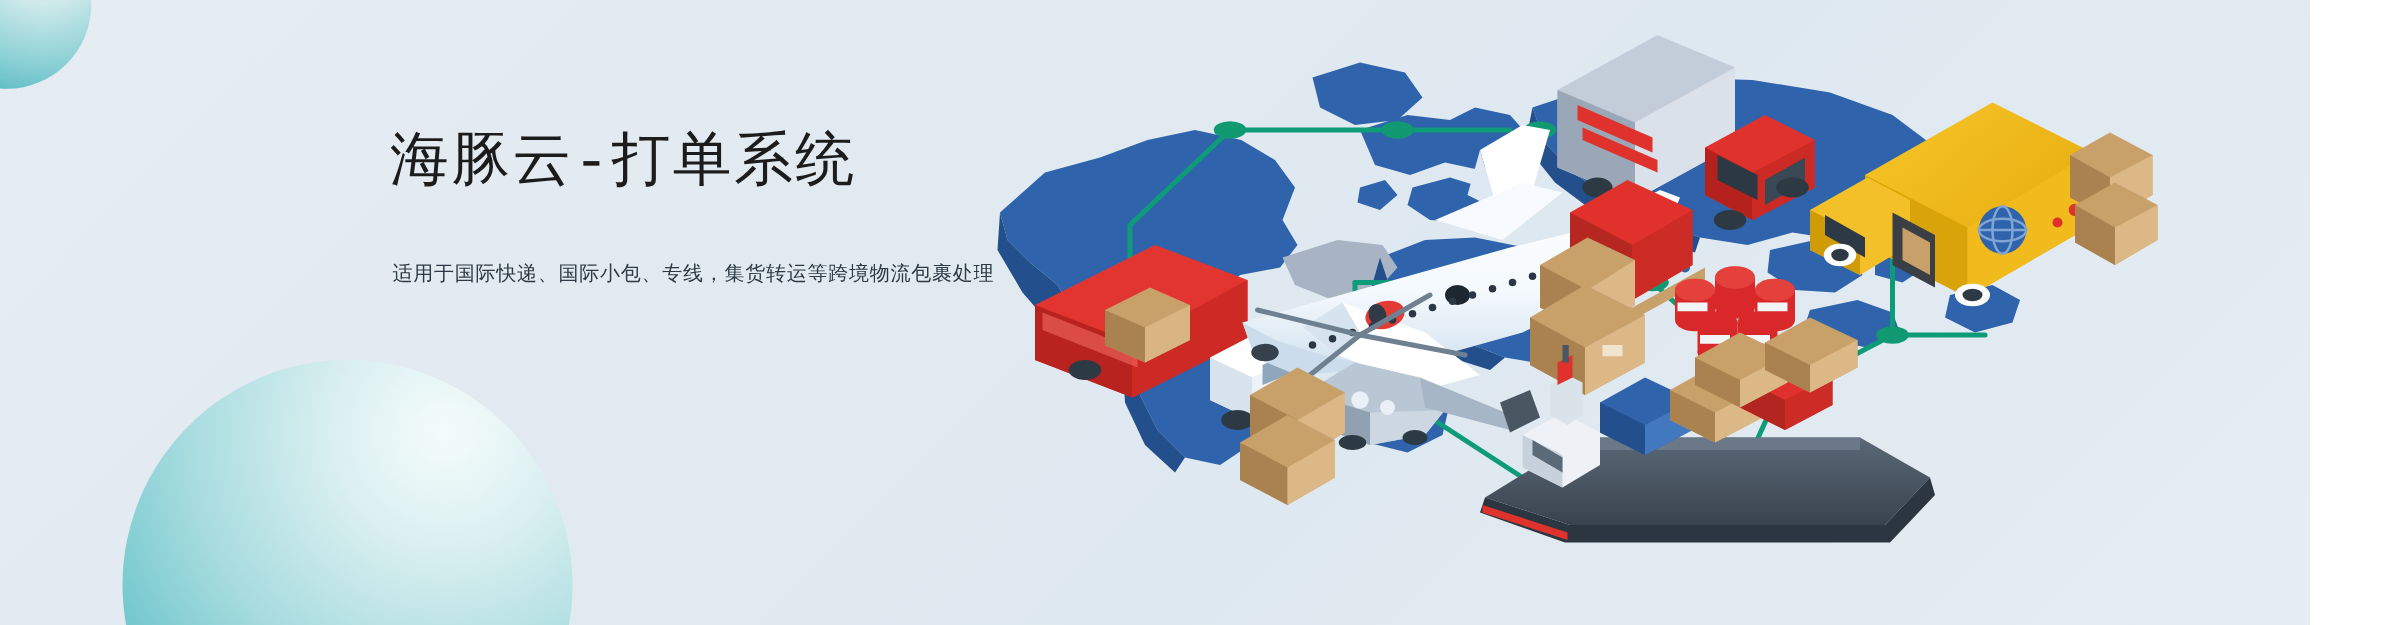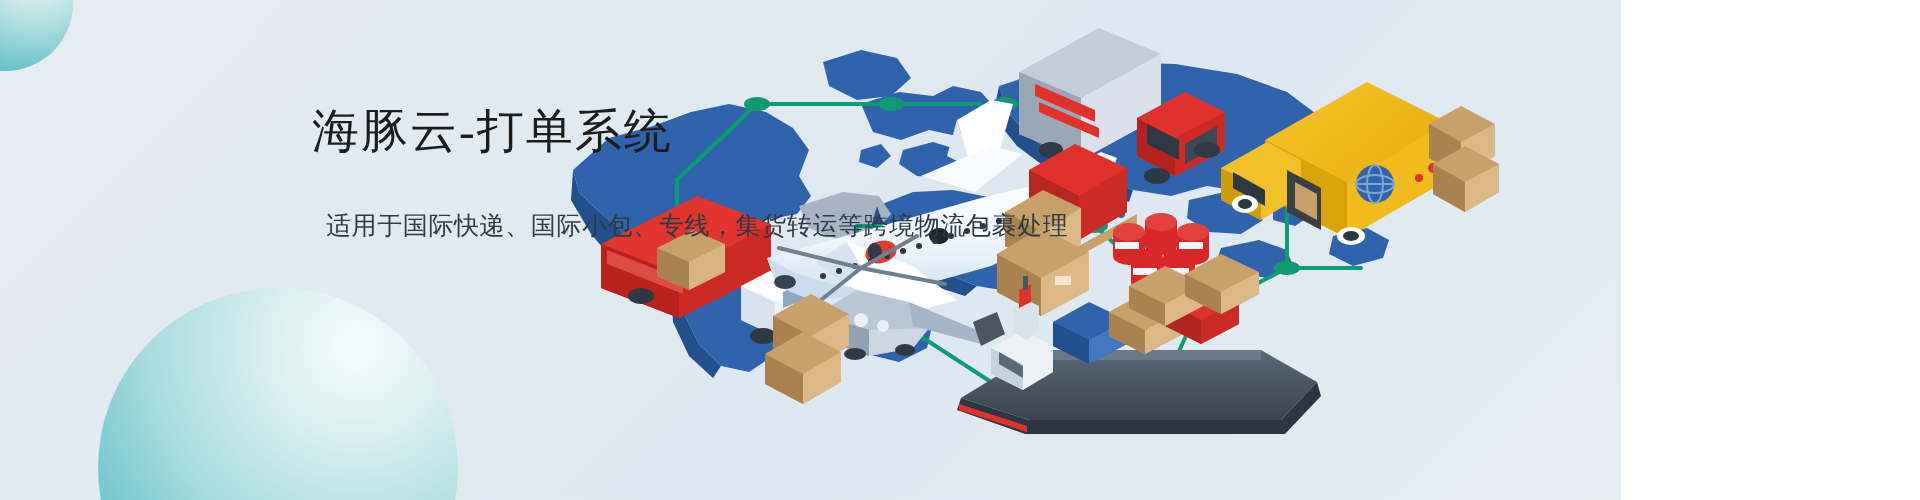--- a/index.html
+++ b/index.html
@@ -2,25 +2,25 @@
 <html><head>
 <meta charset="utf-8">
 <style>
   html, body {
     margin: 0;
     padding: 0;
     background: #fff;
   }
   #banner {
     position: relative;
-    width: 1621px;
+    width: 1848px;
     height: 500px;
     overflow: hidden;
     background: linear-gradient(135deg, #e5ecf2 0%, #e2eaf1 35%, #dee8f0 60%, #e6edf3 100%);
-    font-family: Liberation Serif, serif;
+    font-family: Liberation Mono, monospace;
   }
 
   
   .blob {
     position: absolute;
     border-radius: 50%;
     pointer-events: none;
   }
   #blob-tl {
     left: -62px;
@@ -47,22 +47,22 @@
   #page-title {
     margin: 0;
     font-size: 47px;
     font-weight: 400;
     letter-spacing: 2px;
     color: #1c1c1c;
     line-height: 1.18;
     white-space: nowrap;
   }
   #page-subtitle {
-    margin: 50px 0 0 14px;
-    font-size: 25px;
+    margin: 50px 0 0 2px;
+    font-size: 16px;
     font-weight: 400;
     letter-spacing: 0.6px;
     color: #2b3a44;
     white-space: nowrap;
   }
 
   
   #illustration {
     position: absolute;
     right: 0;

